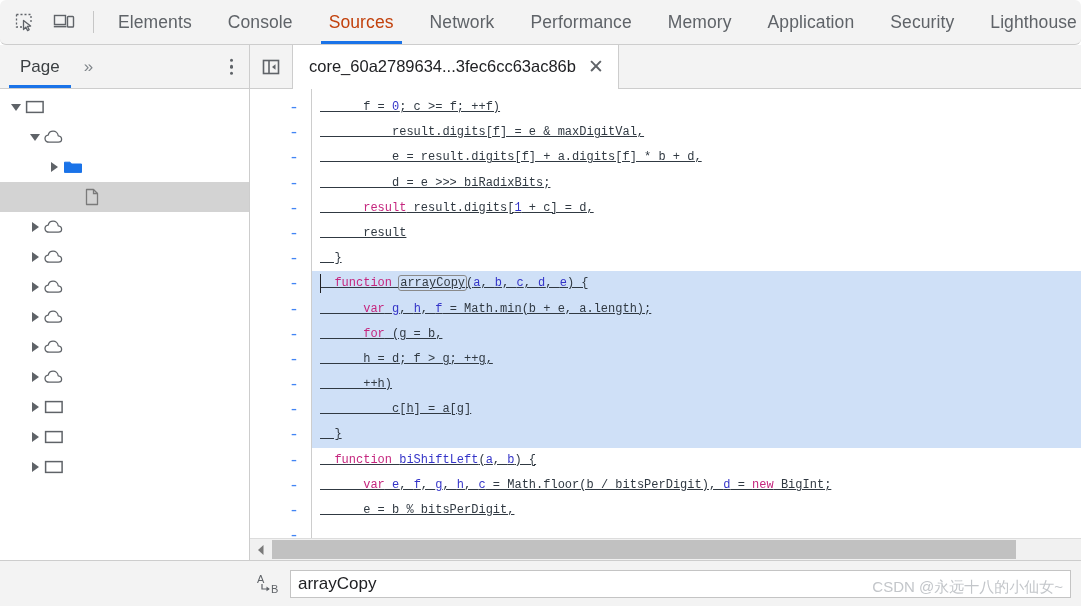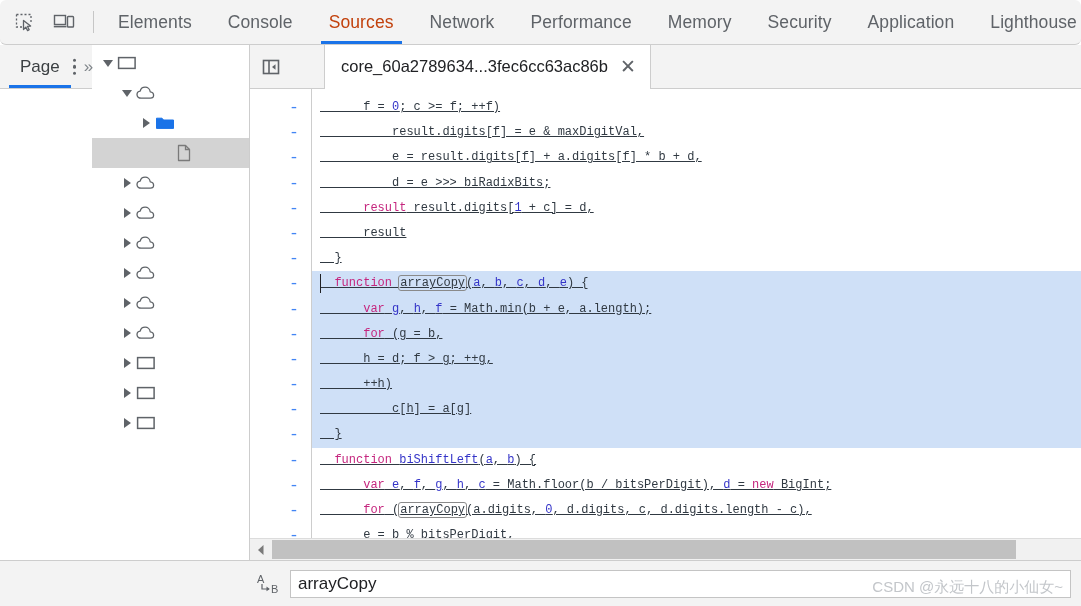--- a/index.html
+++ b/index.html
@@ -80,21 +80,21 @@
     min-height: 0;
   }
 
   
   .navigator {
     width: 250px;
     min-width: 250px;
     background: #ffffff;
     border-right: 1px solid #cdcdcd;
     display: flex;
-    flex-direction: row;
+    flex-direction: column;
   }
   .nav-toolbar {
     height: 44px;
     min-height: 44px;
     background: #f3f3f3;
     border-bottom: 1px solid #cdcdcd;
     display: flex;
     align-items: center;
     position: relative;
     padding-left: 14px;
@@ -206,21 +206,20 @@
     align-items: center;
     gap: 12px;
     padding: 0 14px 0 16px;
     background: #ffffff;
     border-left: 1px solid #cdcdcd;
     border-right: 1px solid #cdcdcd;
     font-size: 16.5px;
     color: #202124;
     position: relative;
     white-space: nowrap;
-    margin-left: 32px;
   }
   .file-tab::after {
     content:"";
     position:absolute; left:0; right:0; bottom:-1px; height:1px;
     background:#ffffff;
   }
   .tab-close {
     font-size: 19px;
     color: #5f6368;
     line-height: 1;
@@ -392,24 +391,24 @@
       <div class="panel-tab">
           <span>Network</span>
         </div>
       <div class="panel-tab">
           <span>Performance</span>
         </div>
       <div class="panel-tab">
           <span>Memory</span>
         </div>
       <div class="panel-tab">
+          <span>Application</span>
+        </div>
+      <div class="panel-tab">
           <span>Security</span>
-        </div>
-      <div class="panel-tab">
-          <span>Application</span>
         </div>
       <div class="panel-tab">
           <span>Lighthouse</span>
         </div>
     </div>
   </div>
 
   <div class="body-row">
 
     <div class="navigator">
@@ -619,21 +618,20 @@
             <div class="cl"><span class="pln">  }</span></div>
             <div class="cl hl"><span class="kw">  function</span><span class="pln"> </span><span class="match pln">arrayCopy</span><span class="pln">(</span><span class="var">a</span><span class="pln">, </span><span class="var">b</span><span class="pln">, </span><span class="var">c</span><span class="pln">, </span><span class="var">d</span><span class="pln">, </span><span class="var">e</span><span class="pln">) {</span></div>
             <div class="cl hl"><span class="kw">      var</span><span class="pln"> </span><span class="var">g</span><span class="pln">, </span><span class="var">h</span><span class="pln">, </span><span class="var">f</span><span class="pln"> = Math.min(b + e, a.length);</span></div>
             <div class="cl hl"><span class="kw">      for</span><span class="pln"> (g = b,</span></div>
             <div class="cl hl"><span class="pln">      h = d; f &gt; g; ++g,</span></div>
             <div class="cl hl"><span class="pln">      ++h)</span></div>
             <div class="cl hl"><span class="pln">          c[h] = a[g]</span></div>
             <div class="cl hl"><span class="pln">  }</span></div>
             <div class="cl"><span class="kw">  function</span><span class="pln"> </span><span class="var">biShiftLeft</span><span class="pln">(</span><span class="var">a</span><span class="pln">, </span><span class="var">b</span><span class="pln">) {</span></div>
             <div class="cl"><span class="kw">      var</span><span class="pln"> </span><span class="var">e</span><span class="pln">, </span><span class="var">f</span><span class="pln">, </span><span class="var">g</span><span class="pln">, </span><span class="var">h</span><span class="pln">, </span><span class="var">c</span><span class="pln"> = Math.floor(b / bitsPerDigit), </span><span class="var">d</span><span class="pln"> = </span><span class="kw">new</span><span class="pln"> BigInt;</span></div>
-            <div class="cl"><span class="kw">      for</span><span class="pln"> (</span><span class="match pln">arrayCopy</span><span class="pln">(a.digits, </span><span class="num">0</span><span class="pln">, d.digits, c, d.digits.length - c),</span></div>
             <div class="cl"><span class="pln">      e = b % bitsPerDigit,</span></div>
             <div class="caret-line" style="left: 8px; top: 185.4px; height: 19px;"></div>
           </div>
       </div>
 
       <div class="hscroll">
         <div class="hs-arrow">
           <svg width="10" height="12" viewBox="0 0 10 12">
               <path d="M7.5 1 L2 6 L7.5 11 Z" fill="#7a7a7a"></path>
             </svg>

